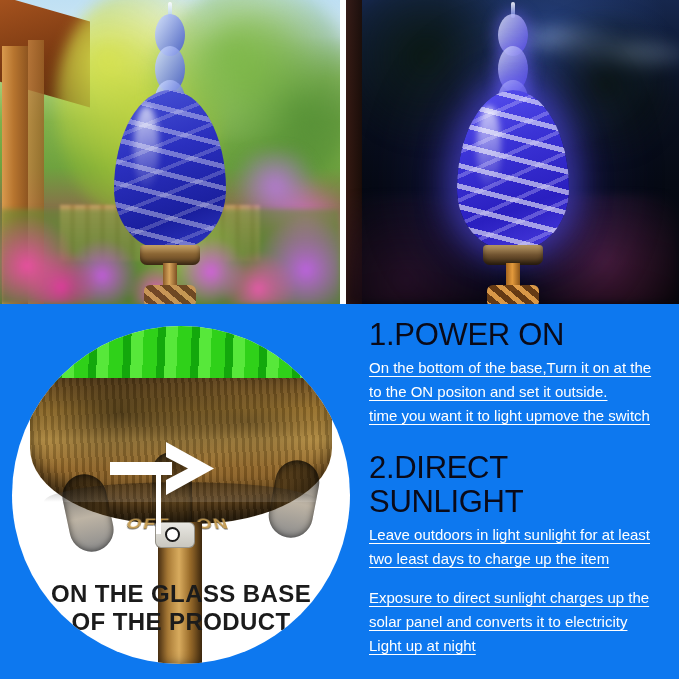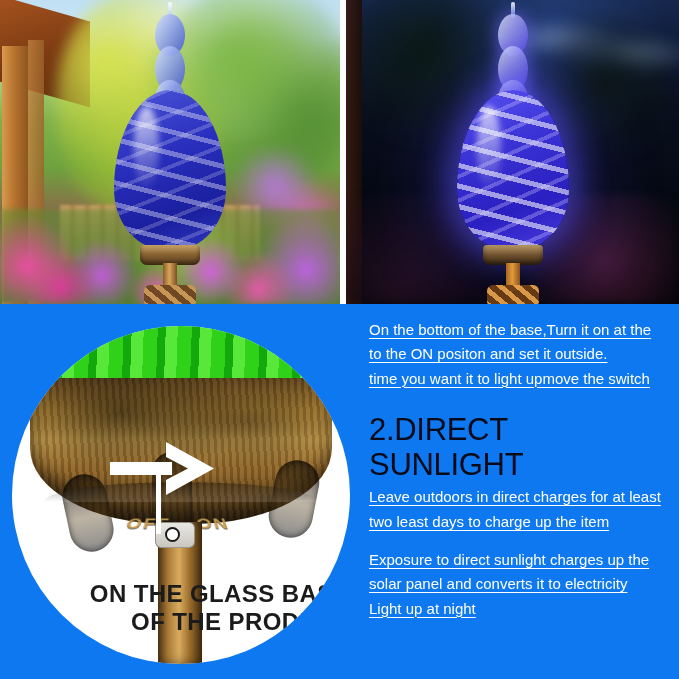--- a/index.html
+++ b/index.html
@@ -481,21 +481,21 @@
     width: 136px;
     height: 120px;
     overflow: visible;
   }
 
   .circ-caption {
     position: absolute;
     left: 0;
     right: 0;
     top: 254px;
-    text-align: right;
+    text-align: center;
     font-family: "Liberation Sans", sans-serif;
     font-size: 24px;
     font-weight: 600;
     line-height: 1.18;
     color: #1b1b1b;
     letter-spacing: 0.4px;
     white-space: pre-line;
   }
 
   
@@ -621,31 +621,32 @@
         <rect x="46" y="44" width="5" height="72" fill="#ffffff"></rect>
       </svg>
 
       <div class="circ-caption">ON THE GLASS BASE
 OF THE PRODUCT</div>
     </div>
 
     <div class="steps">
 
       <div class="step step-1">
+        <div class="step-title">1.POWER ON</div>
         <div class="step-body">
           <span class="step-line">On the bottom of the base,Turn it on at the</span>
           <span class="step-line">to the ON positon and set it outside.</span>
           <span class="step-line">time you want it to light upmove the switch</span>
         </div>
       </div>
 
       <div class="step step-2">
         <div class="step-title">2.DIRECT SUNLIGHT</div>
         <div class="step-body">
-          <span class="step-line">Leave outdoors in direct charges for at least</span>
+          <span class="step-line">Leave outdoors in light sunlight for at least</span>
           <span class="step-line">two least days to charge up the item</span>
         </div>
       </div>
 
       <div class="step step-3">
         <div class="step-body">
           <span class="step-line">Exposure to direct sunlight charges up the</span>
           <span class="step-line">solar panel and converts it to electricity</span>
           <span class="step-line">Light up at night</span>
         </div>

